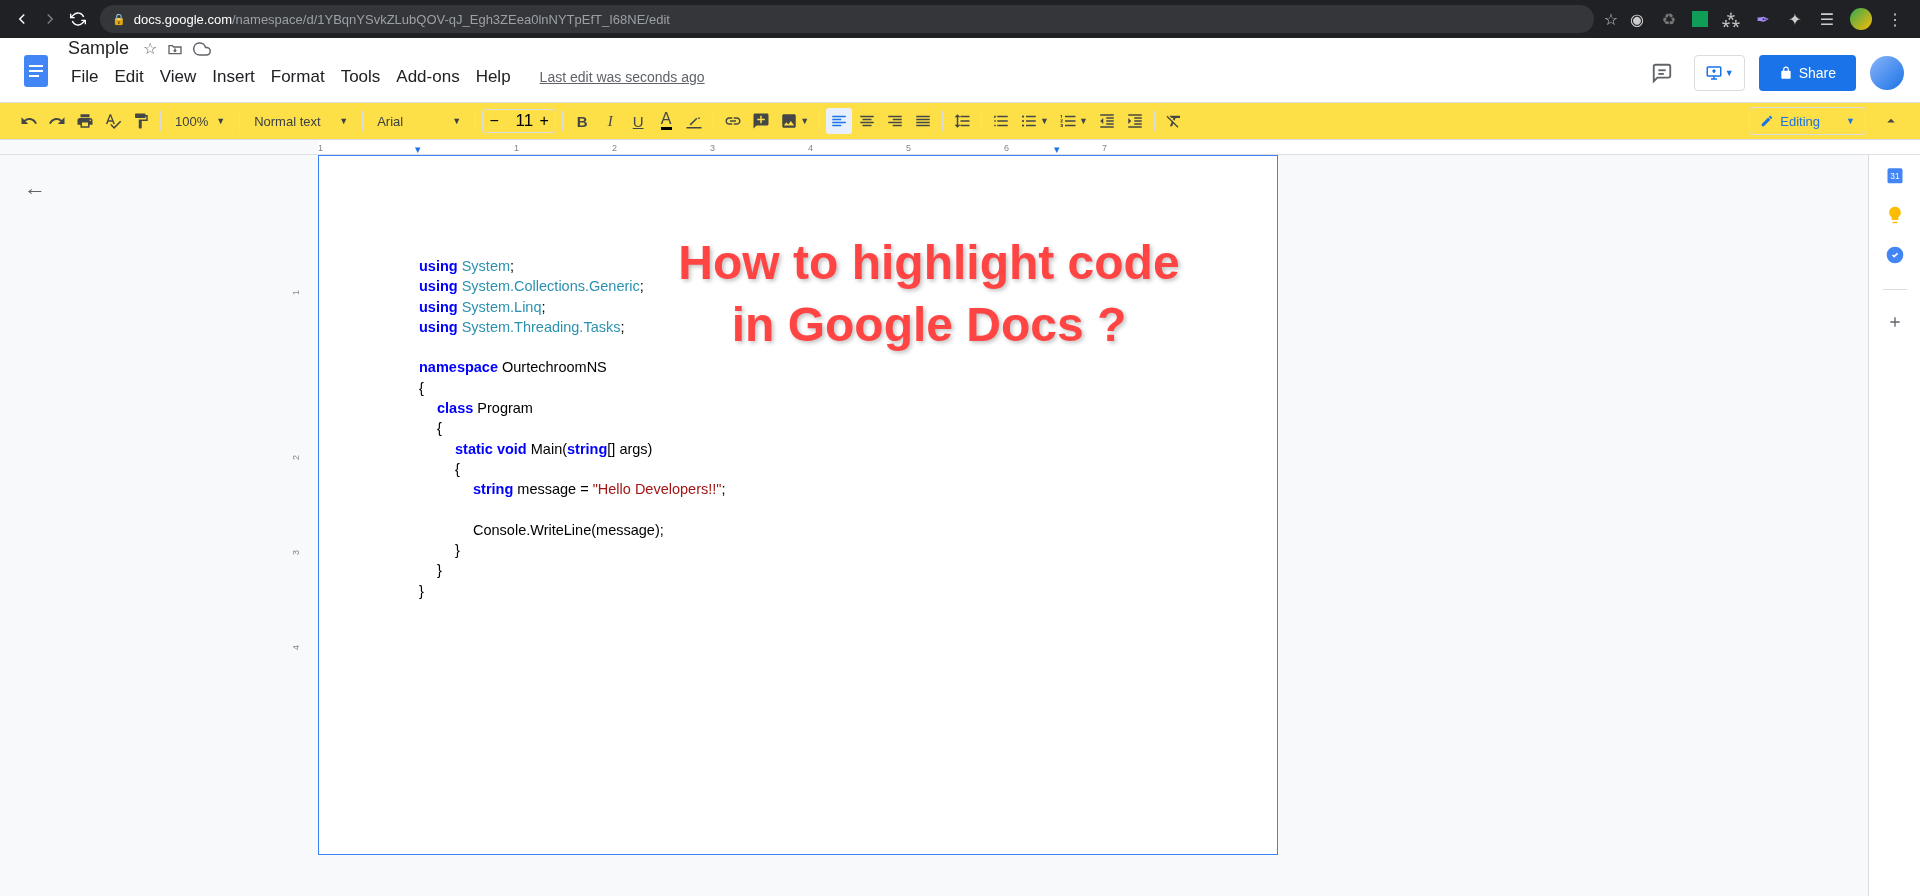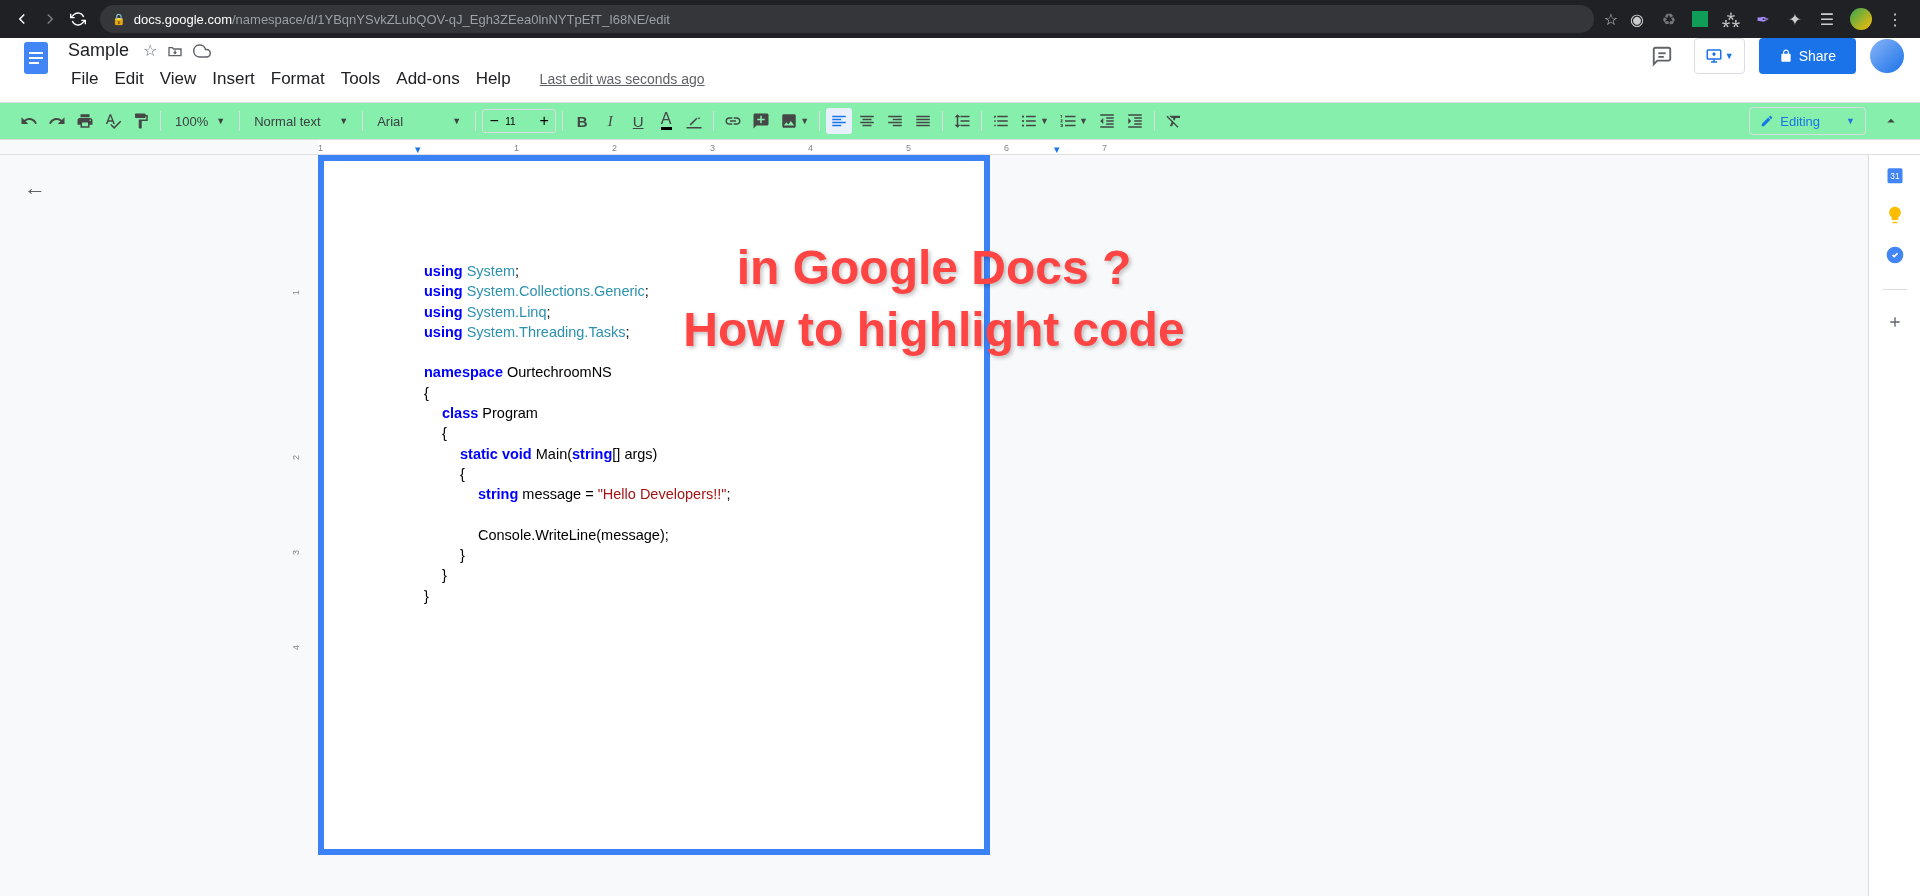--- a/index.html
+++ b/index.html
@@ -5,55 +5,55 @@
 *{box-sizing:border-box;margin:0;padding:0;font-family:Arial,sans-serif}
 body{background:#fff;overflow:hidden}
 .chrome-bar{background:#202124;height:38px;display:flex;align-items:center;padding:0 8px;color:#9aa0a6}
 .nav-btn{width:28px;height:28px;display:flex;align-items:center;justify-content:center;border-radius:50%;cursor:pointer;color:#fff}
 .url-bar{flex:1;background:#35363a;height:28px;border-radius:14px;margin:0 8px;display:flex;align-items:center;padding:0 12px;font-size:13px;color:#9aa0a6}
 .url-bar .lock{margin-right:8px;font-size:11px}
 .url-host{color:#fff}
 .chrome-icons{display:flex;align-items:center;gap:14px;padding:0 8px}
 .chrome-icon{width:18px;height:18px;display:flex;align-items:center;justify-content:center;color:#ccc;cursor:pointer;font-size:16px}
 .green-sq{width:16px;height:16px;background:#0f9d58}
-.header{display:flex;align-items:flex-start;padding:0 16px;height:64px}
+.header{display:flex;align-items:flex-end;padding:11px 16px;height:64px}
 .docs-logo{width:40px;height:40px;margin-right:8px}
 .doc-info{flex:1}
 .title-row{display:flex;align-items:center;gap:10px}
 .doc-title{font-size:18px;color:#202124;padding:2px 4px}
 .title-icon{color:#5f6368;cursor:pointer;font-size:16px}
 .menu-row{display:flex;align-items:center;gap:2px;margin-top:2px}
 .menu-item{padding:4px 7px;font-size:17px;color:#202124;cursor:pointer;border-radius:3px}
 .last-edit{color:#5f6368;text-decoration:underline;margin-left:20px;font-size:14px}
 .header-right{display:flex;align-items:center;gap:14px}
 .comment-btn{width:36px;height:36px;border-radius:50%;display:flex;align-items:center;justify-content:center;cursor:pointer;color:#5f6368;font-size:20px}
 .present-btn{display:flex;align-items:center;border:1px solid #dadce0;border-radius:4px;height:36px;padding:0 10px;cursor:pointer;color:#1a73e8}
 .share-btn{background:#1a73e8;color:#fff;height:36px;padding:0 20px;border-radius:4px;display:flex;align-items:center;gap:6px;cursor:pointer;font-size:14px;font-weight:500}
 .avatar{width:34px;height:34px;border-radius:50%;background:linear-gradient(135deg,#8ab4f8,#1a73e8);cursor:pointer}
-.toolbar{height:38px;border-top:1px solid #dadce0;border-bottom:1px solid #dadce0;background:#86efac;display:flex;align-items:center;padding:0 16px;gap:2px}
+.toolbar{height:38px;border-top:1px solid #dadce0;border-bottom:1px solid #dadce0;background:#fde047;display:flex;align-items:center;padding:0 16px;gap:2px}
 .tb-btn{min-width:26px;height:26px;display:flex;align-items:center;justify-content:center;border-radius:3px;cursor:pointer;color:#444746;padding:0 4px}
 .tb-btn.active{background:#e8f0fe;color:#1a73e8}
 .tb-sep{width:1px;height:20px;background:#dadce0;margin:0 4px}
 .tb-select{display:flex;align-items:center;height:26px;padding:0 8px;font-size:13px;color:#3c4043;cursor:pointer;border-radius:3px;gap:6px}
 .font-size-group{display:flex;align-items:center;border:1px solid #dadce0;border-radius:3px;height:24px}
 .fs-btn{width:22px;display:flex;align-items:center;justify-content:center;cursor:pointer}
-.fs-val{width:28px;text-align:left;font-size:10px}
+.fs-val{width:28px;text-align:right;font-size:17px}
 .editing-btn{display:flex;align-items:center;gap:6px;height:28px;padding:0 10px;border:1px solid #dadce0;border-radius:4px;font-size:13px;color:#1a73e8;cursor:pointer;margin-left:auto}
 .collapse-btn{margin-left:10px}
 .ruler{height:15px;background:#f8f9fa;border-bottom:1px solid #e0e0e0;position:relative;font-size:9px;color:#80868b}
 .ruler-inner{position:absolute;left:318px;right:0;height:100%;background:#fff}
 .ruler-mark{position:absolute;top:3px}
 .workspace{display:flex;height:calc(100vh - 155px);background:#f8f9fa}
 .outline{width:290px;padding:20px 24px;position:relative}
 .back-arrow{color:#5f6368;font-size:22px;cursor:pointer;margin-bottom:12px}
 .outline-text{font-size:13px;color:#80868b;line-height:1.5}
 .vruler{width:28px;background:#f8f9fa;position:relative;font-size:9px;color:#80868b}
 .vruler-mark{position:absolute;left:6px;transform:rotate(-90deg);transform-origin:left}
 .page-area{flex:1;overflow:auto;padding-bottom:0}
-.page{width:672px;background:#fff;border:6px solid #3b82f6;min-height:700px;padding:100px 100px 40px 100px;position:relative;font-family:Arial;font-size:14.5px;line-height:1.4}
+.page{width:960px;background:#fff;border:1px solid #3b82f6;min-height:700px;padding:100px 100px 40px 100px;position:relative;font-family:Arial;font-size:14.5px;line-height:1.4}
 .kw{color:#0000ff;font-weight:bold}
 .ns{color:#2b91af}
 .str{color:#a31515}
 .annotation{position:absolute;left:310px;top:76px;font-size:48px;font-weight:bold;color:#ff4444;text-shadow:2px 2px 4px rgba(0,0,0,0.25);line-height:1.3;text-align:center;width:600px;font-family:Arial}
 .side-panel{width:52px;background:#fff;border-left:1px solid #dadce0;padding-top:10px;display:flex;flex-direction:column;align-items:center;gap:20px}
 .side-icon{width:20px;height:20px;cursor:pointer}
 .side-sep{width:24px;height:1px;background:#dadce0;margin:4px 0}
 svg{display:block}
 .caret{font-size:9px;margin-left:2px}
 .color-underline{border-bottom:3px solid #000;display:inline-block;line-height:0.9}
@@ -359,22 +359,22 @@
         <div style="padding-left:36px"><span class="kw">static</span> <span class="kw">void</span> <span>Main</span>(<span class="kw">string</span><span>[] args)</span></div>
         <div style="padding-left:36px">{</div>
         <div style="padding-left:54px"><span class="kw">string</span><span> message = </span><span class="str">"Hello Developers!!"</span>;</div>
         <br>
         <div style="padding-left:54px"><span>Console.</span><span style="color:#000">WriteLine</span><span>(message);</span></div>
         <div style="padding-left:36px">}</div>
         <div style="padding-left:18px">}</div>
         <div>}</div>
       </div>
       <div class="annotation">
+        <div>How to highlight code</div>
         <div>in Google Docs ?</div>
-        <div>How to highlight code</div>
       </div>
     </div>
   </div>
   <div class="side-panel">
     <svg class="side-icon" viewBox="0 0 24 24">
         <rect x="3" y="4" width="18" height="18" rx="2" fill="#4285f4"></rect>
         <text x="12" y="17" font-size="10" fill="#fff" text-anchor="middle">31</text>
       </svg>
     <svg class="side-icon" viewBox="0 0 24 24">
         <path fill="#fbbc04" d="M9 21c0 .55.45 1 1 1h4c.55 0 1-.45 1-1v-1H9v1zm3-19C8.14 2 5 5.14 5 9c0 2.38 1.19 4.47 3 5.74V17c0 .55.45 1 1 1h6c.55 0 1-.45 1-1v-2.26c1.81-1.27 3-3.36 3-5.74 0-3.86-3.14-7-7-7z"></path>

